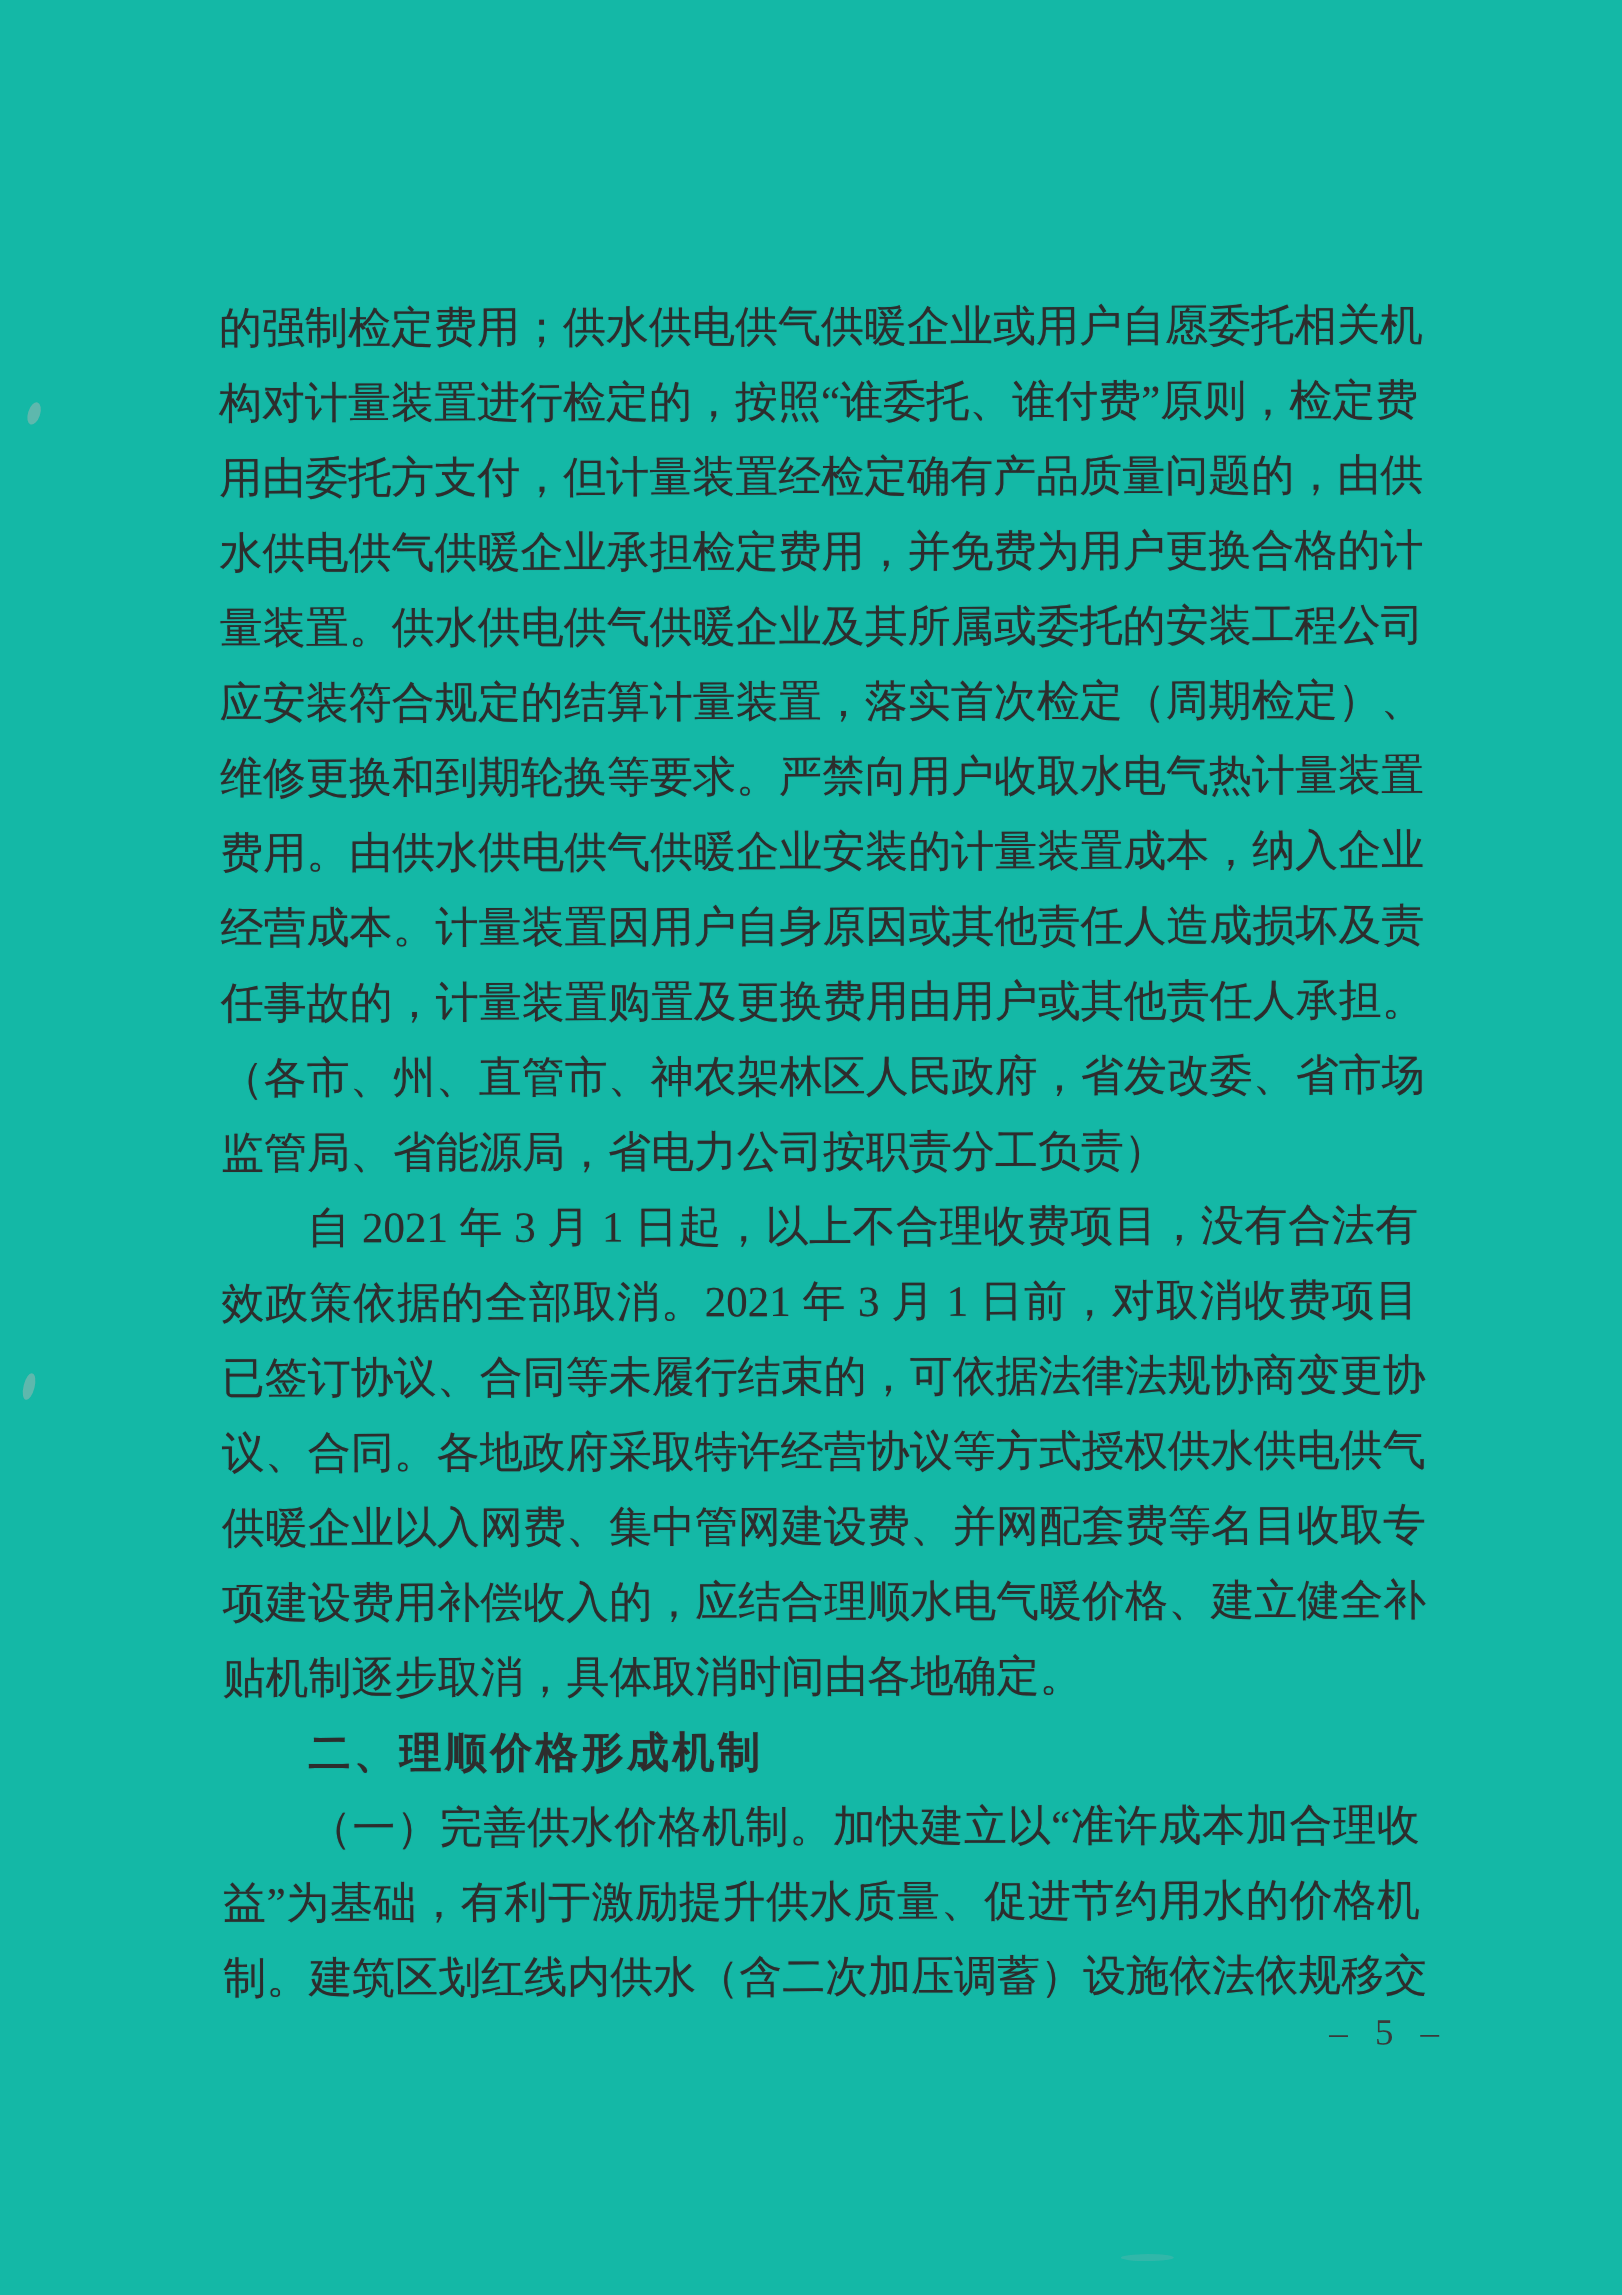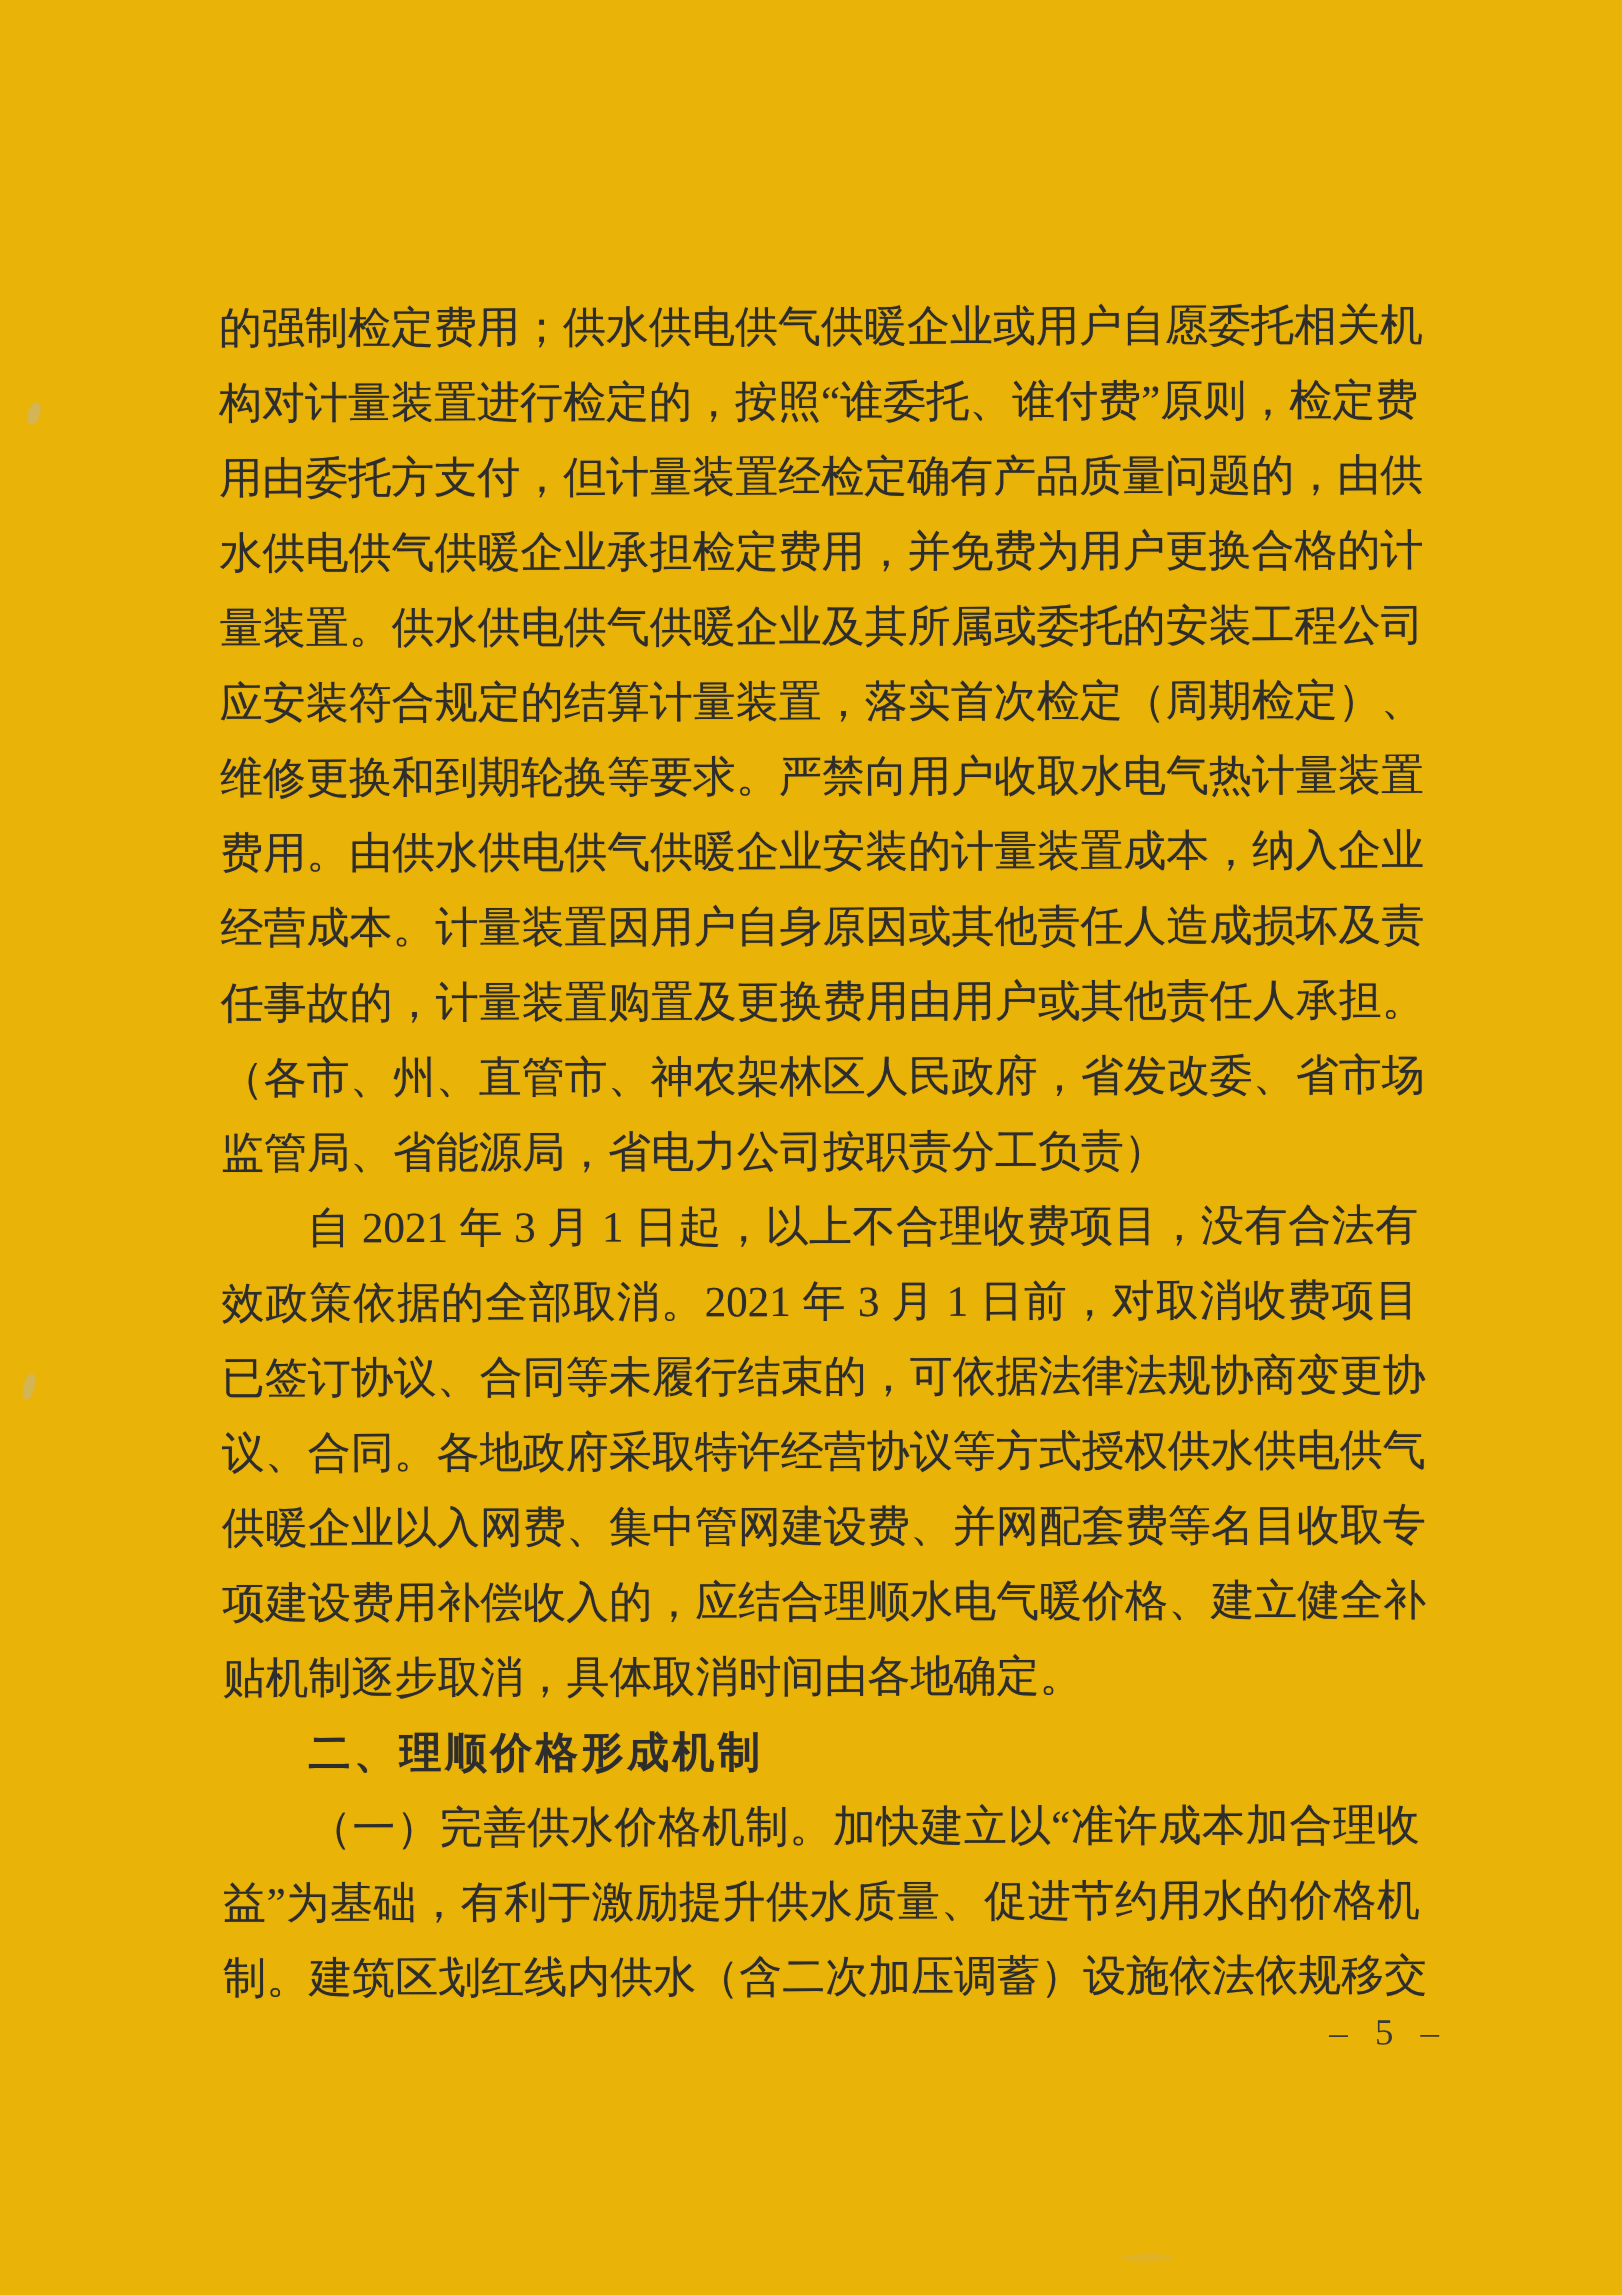--- a/index.html
+++ b/index.html
@@ -4,21 +4,21 @@
 <style>
   html, body {
     margin: 0;
     padding: 0;
     background: #e8e8e6;
   }
   .sheet {
     position: relative;
     width: 1622px;
     height: 2295px;
-    background: #eab308;
+    background: #14b8a6;
     overflow: hidden;
     font-family: "Liberation Serif", "DejaVu Serif", serif;
     color: #2d2d2d;
   }
   .sheet-inner {
     position: absolute;
     inset: 0;
     transform: rotate(-0.15deg);
   }
   .text-block {

